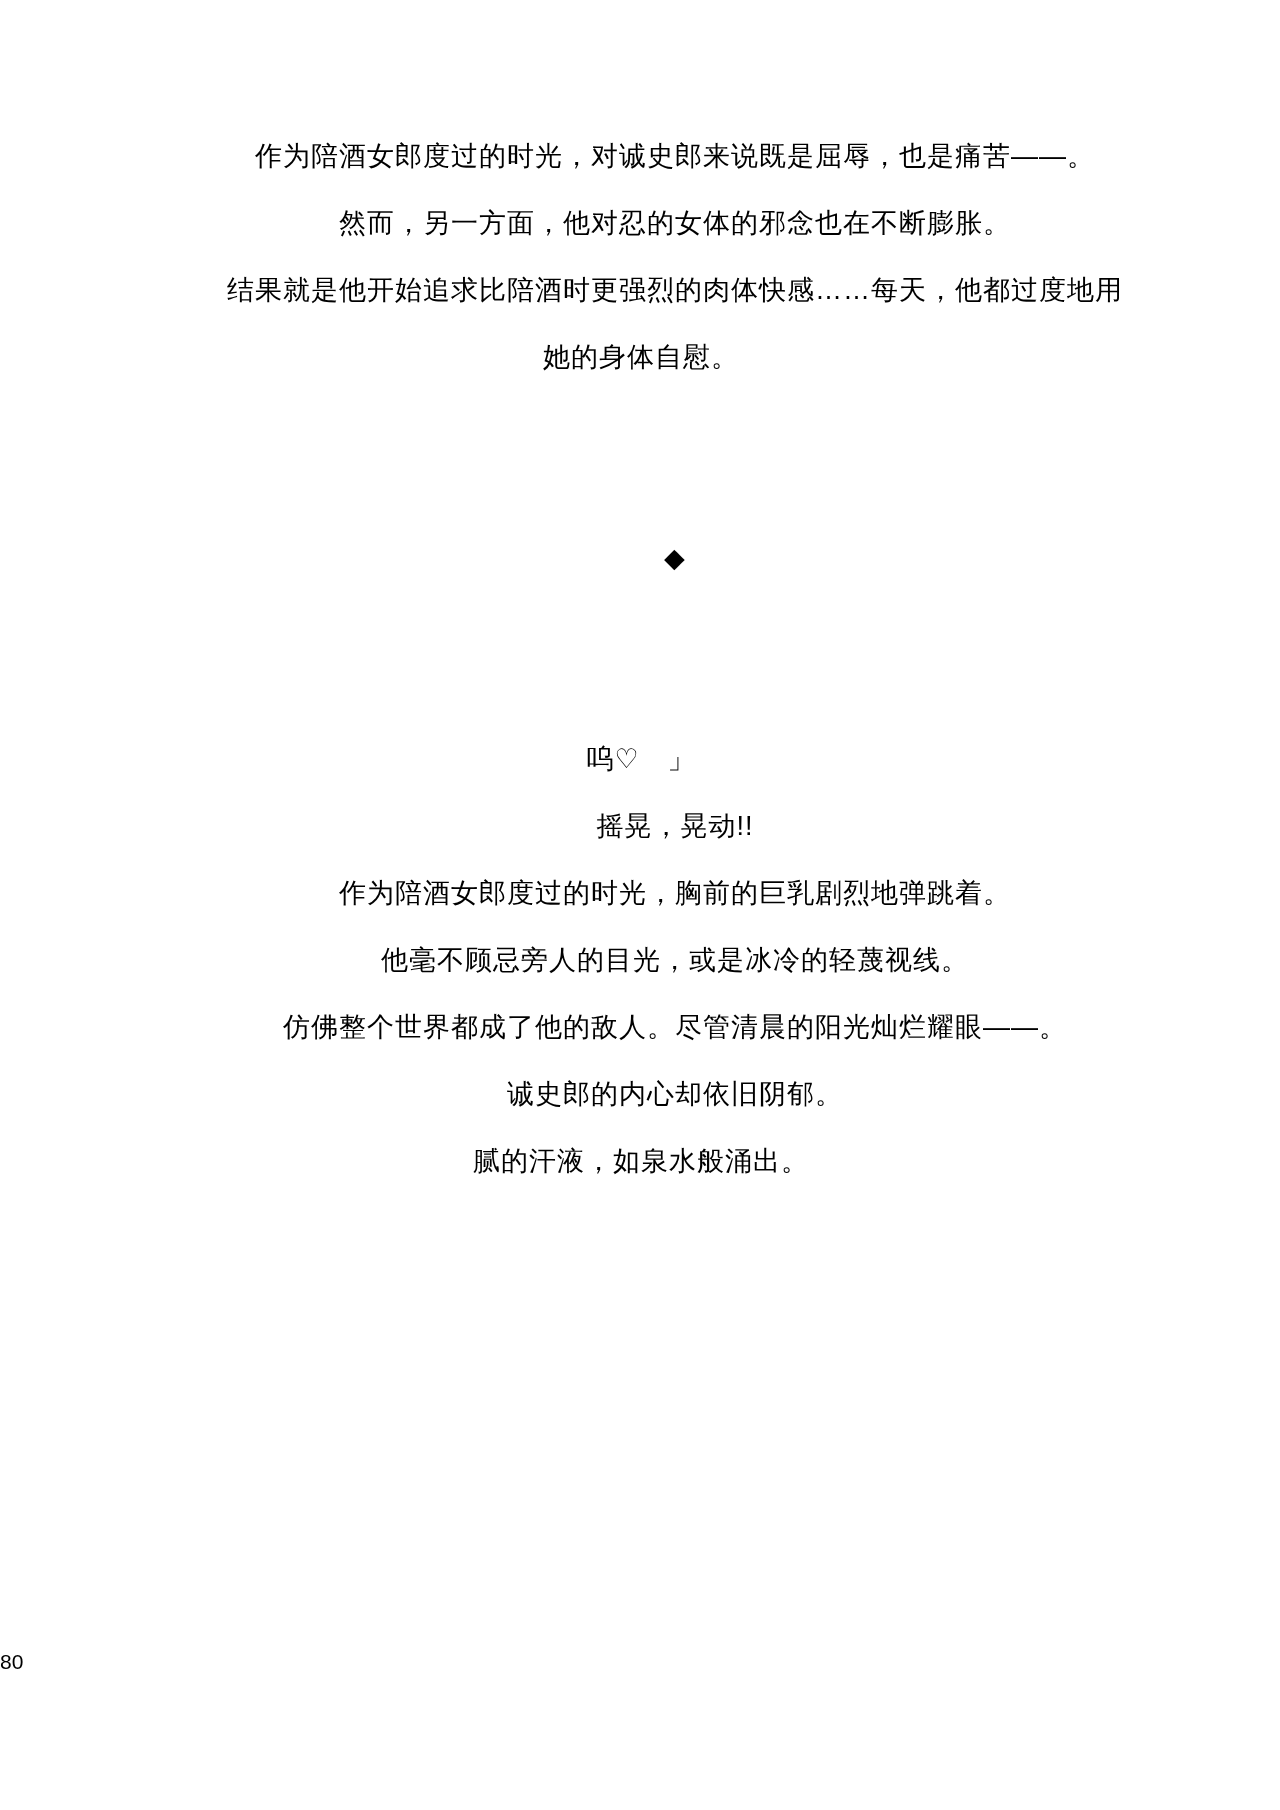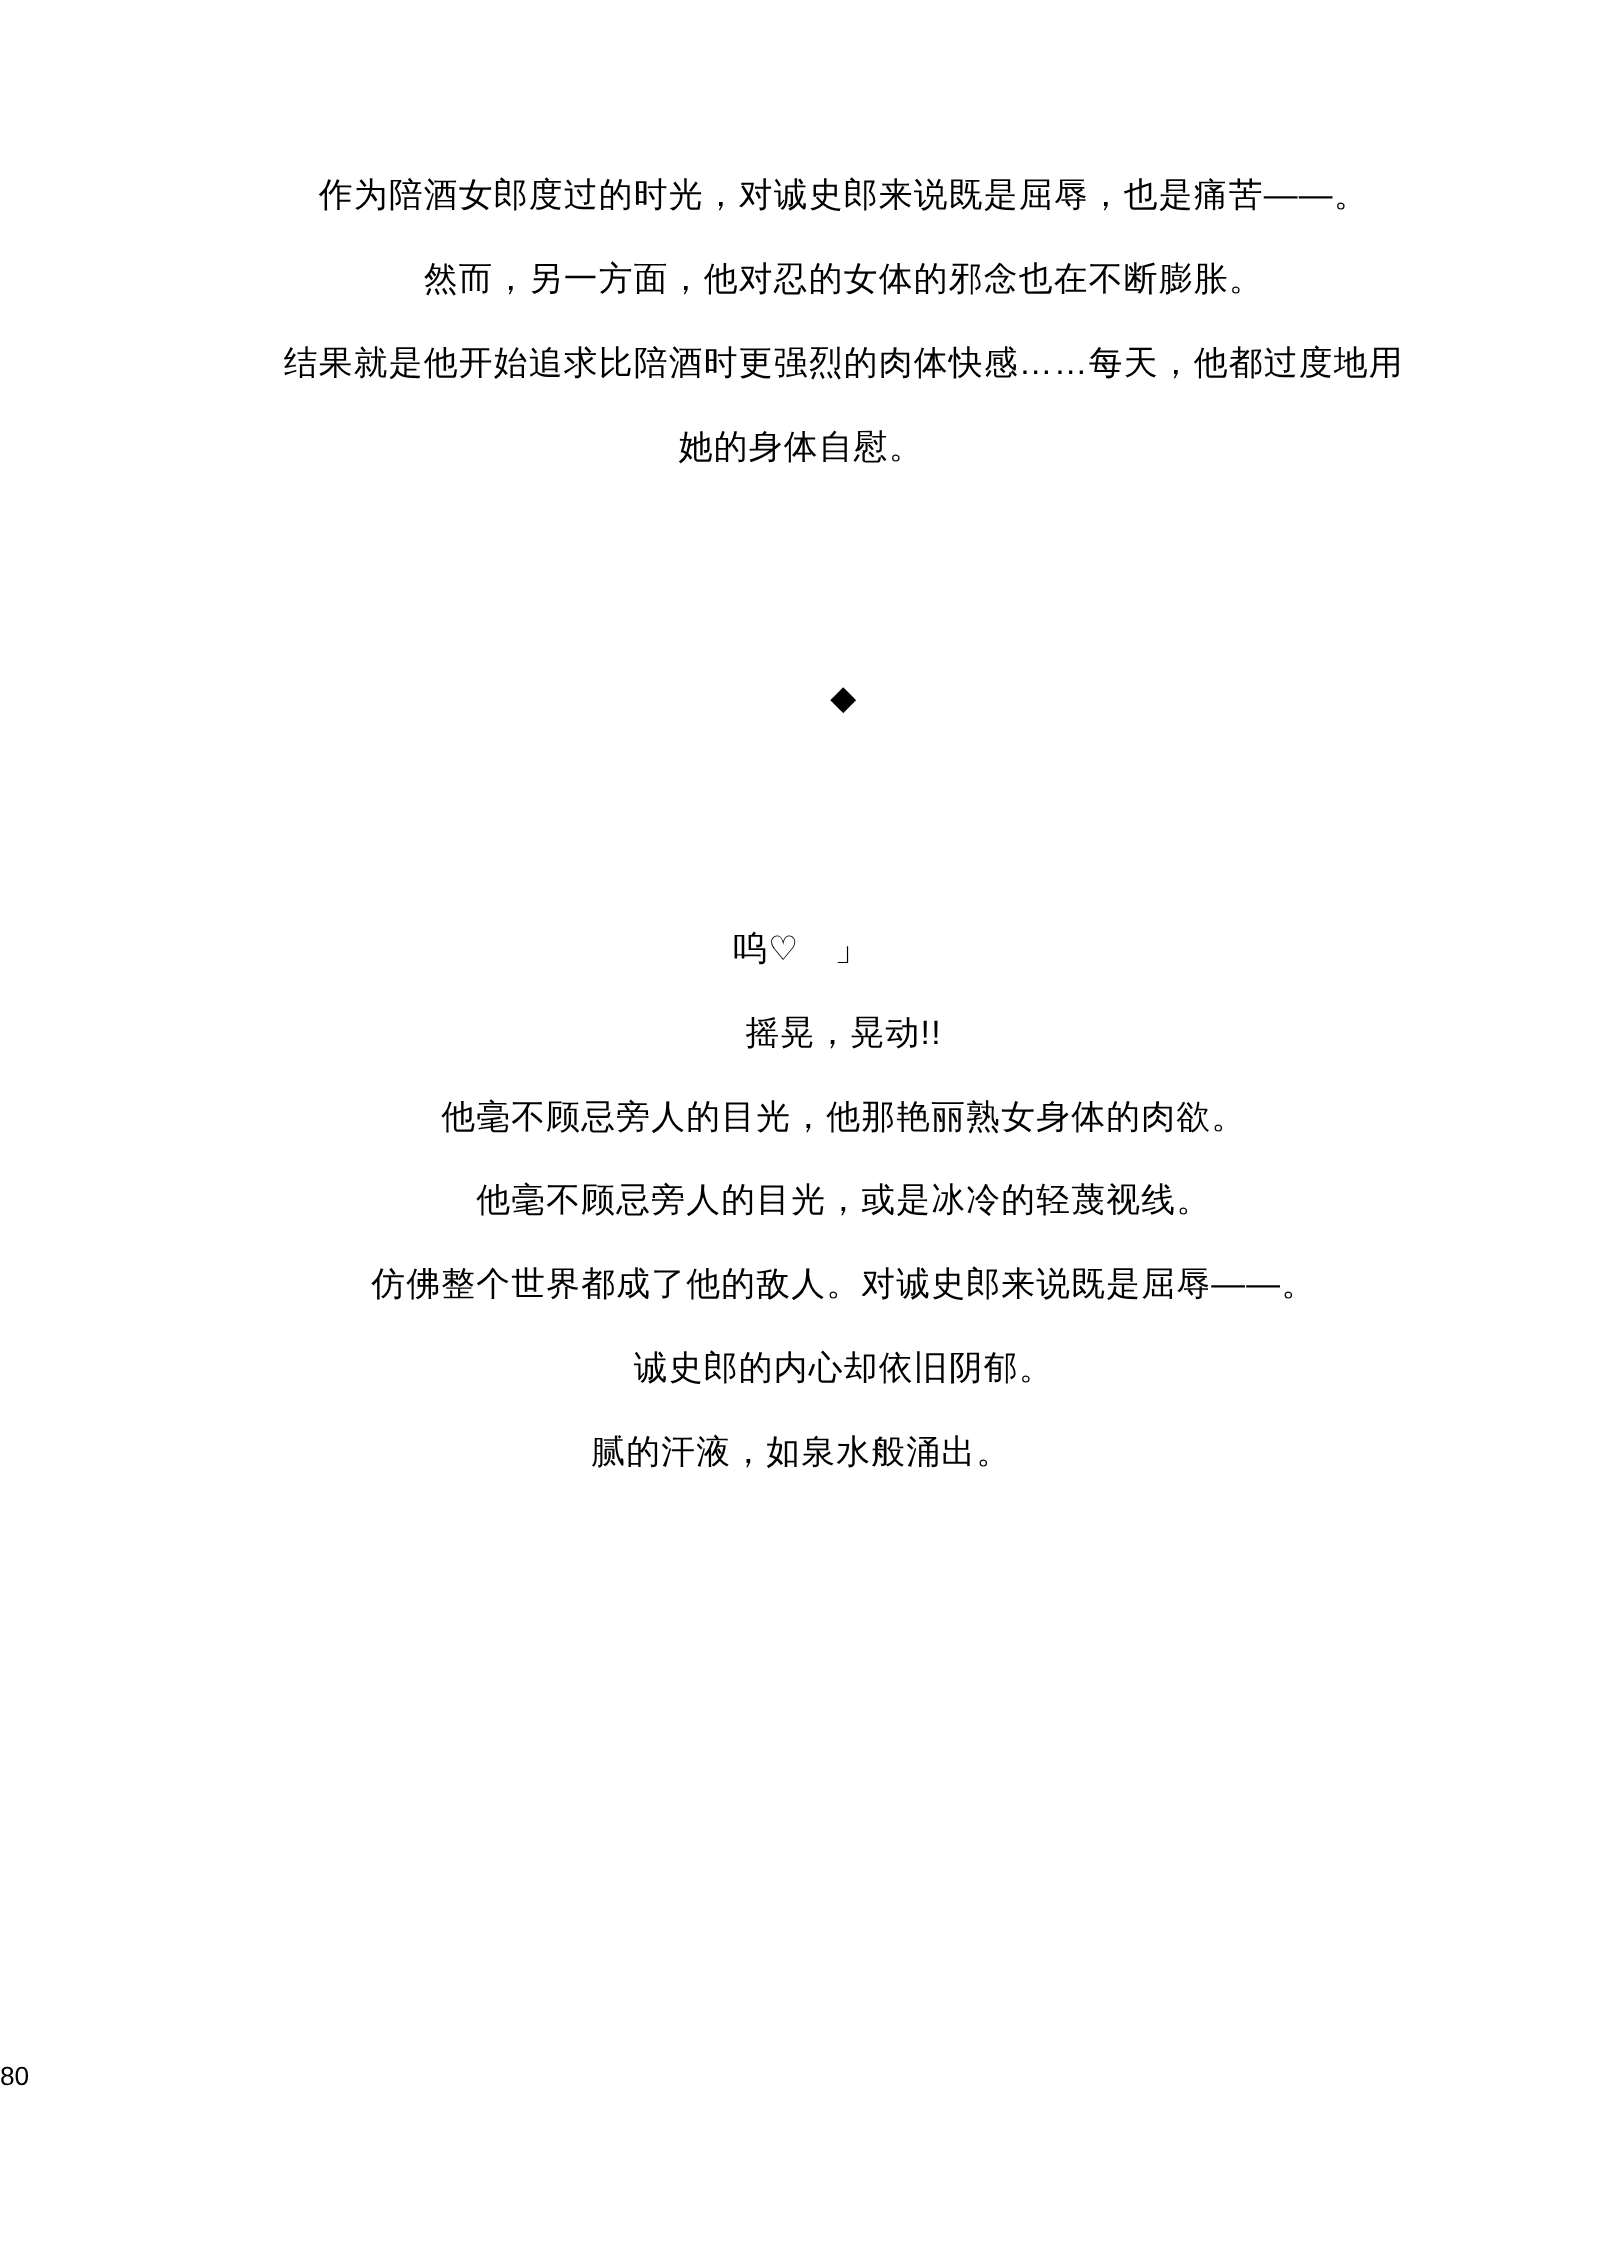--- a/index.html
+++ b/index.html
@@ -56,20 +56,20 @@
       <div class="line indent">然而，另一方面，他对忍的女体的邪念也在不断膨胀。</div>
       <div class="line indent">结果就是他开始追求比陪酒时更强烈的肉体快感……每天，他都过度地用</div>
       <div class="line">她的身体自慰。</div>
       <div class="line"></div>
       <div class="line"></div>
       <div class="line indent">◆</div>
       <div class="line"></div>
       <div class="line"></div>
       <div class="line">呜♡　」</div>
       <div class="line indent">摇晃，晃动!!</div>
-      <div class="line indent">他毫不顾忌旁人的目光，他那艳丽熟女身体的肉欲。</div>
+      <div class="line indent">作为陪酒女郎度过的时光，胸前的巨乳剧烈地弹跳着。</div>
       <div class="line indent">他毫不顾忌旁人的目光，或是冰冷的轻蔑视线。</div>
-      <div class="line indent">仿佛整个世界都成了他的敌人。对诚史郎来说既是屈辱——。</div>
+      <div class="line indent">仿佛整个世界都成了他的敌人。尽管清晨的阳光灿烂耀眼——。</div>
       <div class="line indent">诚史郎的内心却依旧阴郁。</div>
       <div class="line">腻的汗液，如泉水般涌出。</div>
     </div>
   <div class="page-number">80</div>
 </div>
 
 </body></html>

